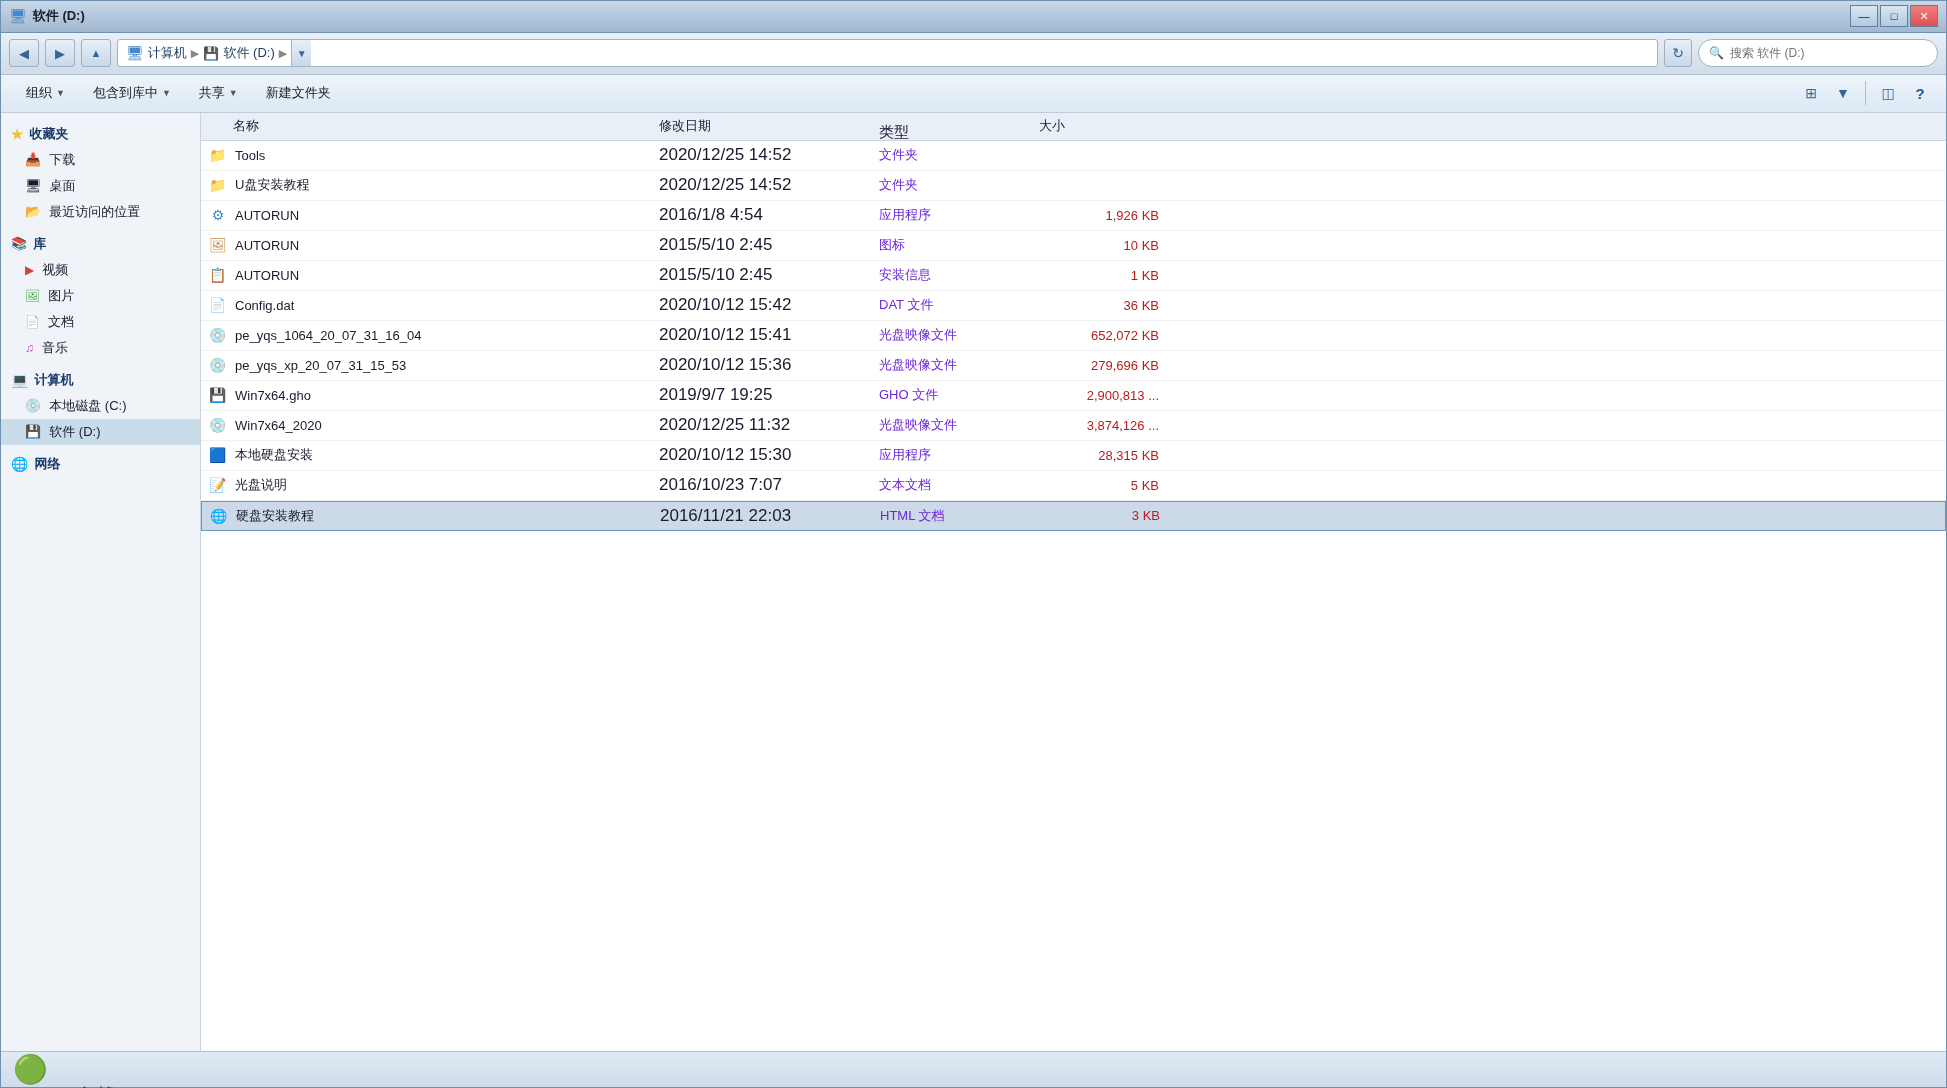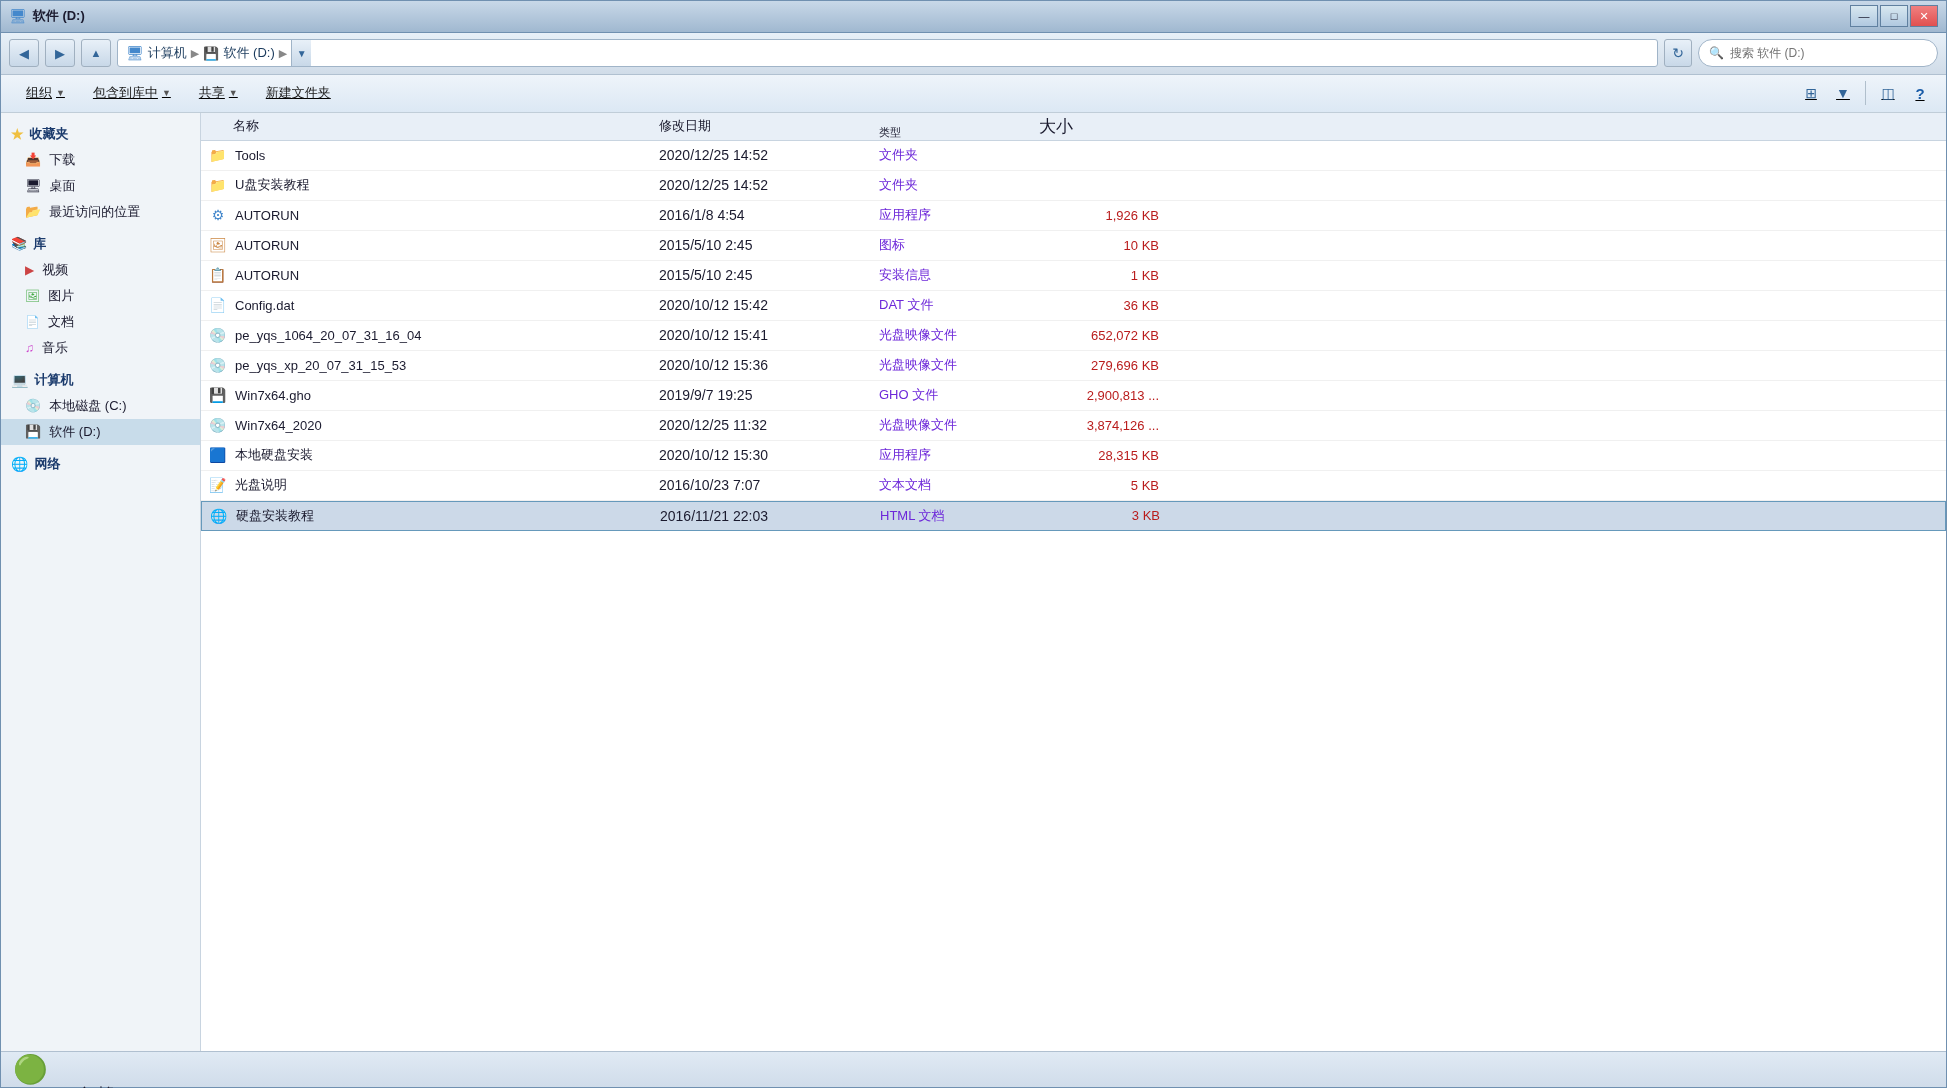--- a/index.html
+++ b/index.html
@@ -146,21 +146,20 @@
 
     
     .toolbar {
       background: linear-gradient(to bottom, #eef4fa 0%, #dce8f4 100%);
       height: 38px;
       display: flex;
       align-items: center;
       padding: 0 12px;
       gap: 2px;
       border-bottom: 1px solid #c0cdd8;
-      text-decoration: underline;
     }
     .toolbar-btn {
       height: 30px;
       padding: 0 12px;
       background: transparent;
       border: 1px solid transparent;
       border-radius: 3px;
       cursor: pointer;
       font-size: 13px;
       color: #1a1a1a;
@@ -279,28 +278,28 @@
       gap: 4px;
     }
     .col-date {
       width: 220px;
       font-size: 13px;
       color: #1a1a2e;
       cursor: pointer;
     }
     .col-type {
       width: 160px;
-      font-size: 11px;
+      font-size: 15px;
       color: #1a1a2e;
       cursor: pointer;
       margin-top: 12px;
     }
     .col-size {
       width: 120px;
-      font-size: 17px;
+      font-size: 13px;
       color: #1a1a2e;
       cursor: pointer;
     }
     .file-list {
       flex: 1;
       overflow-y: auto;
     }
     .file-row {
       display: flex;
       align-items: center;
@@ -316,21 +315,21 @@
     .file-cell-name {
       width: 450px;
       display: flex;
       align-items: center;
       gap: 8px;
       font-size: 13px;
       color: #1a1a2e;
     }
     .file-cell-date {
       width: 220px;
-      font-size: 14px;
+      font-size: 17px;
       color: #1a1a2e;
     }
     .file-cell-type {
       width: 160px;
       font-size: 13px;
       color: #6d28d9;
     }
     .file-cell-size {
       width: 120px;
       font-size: 13px;

